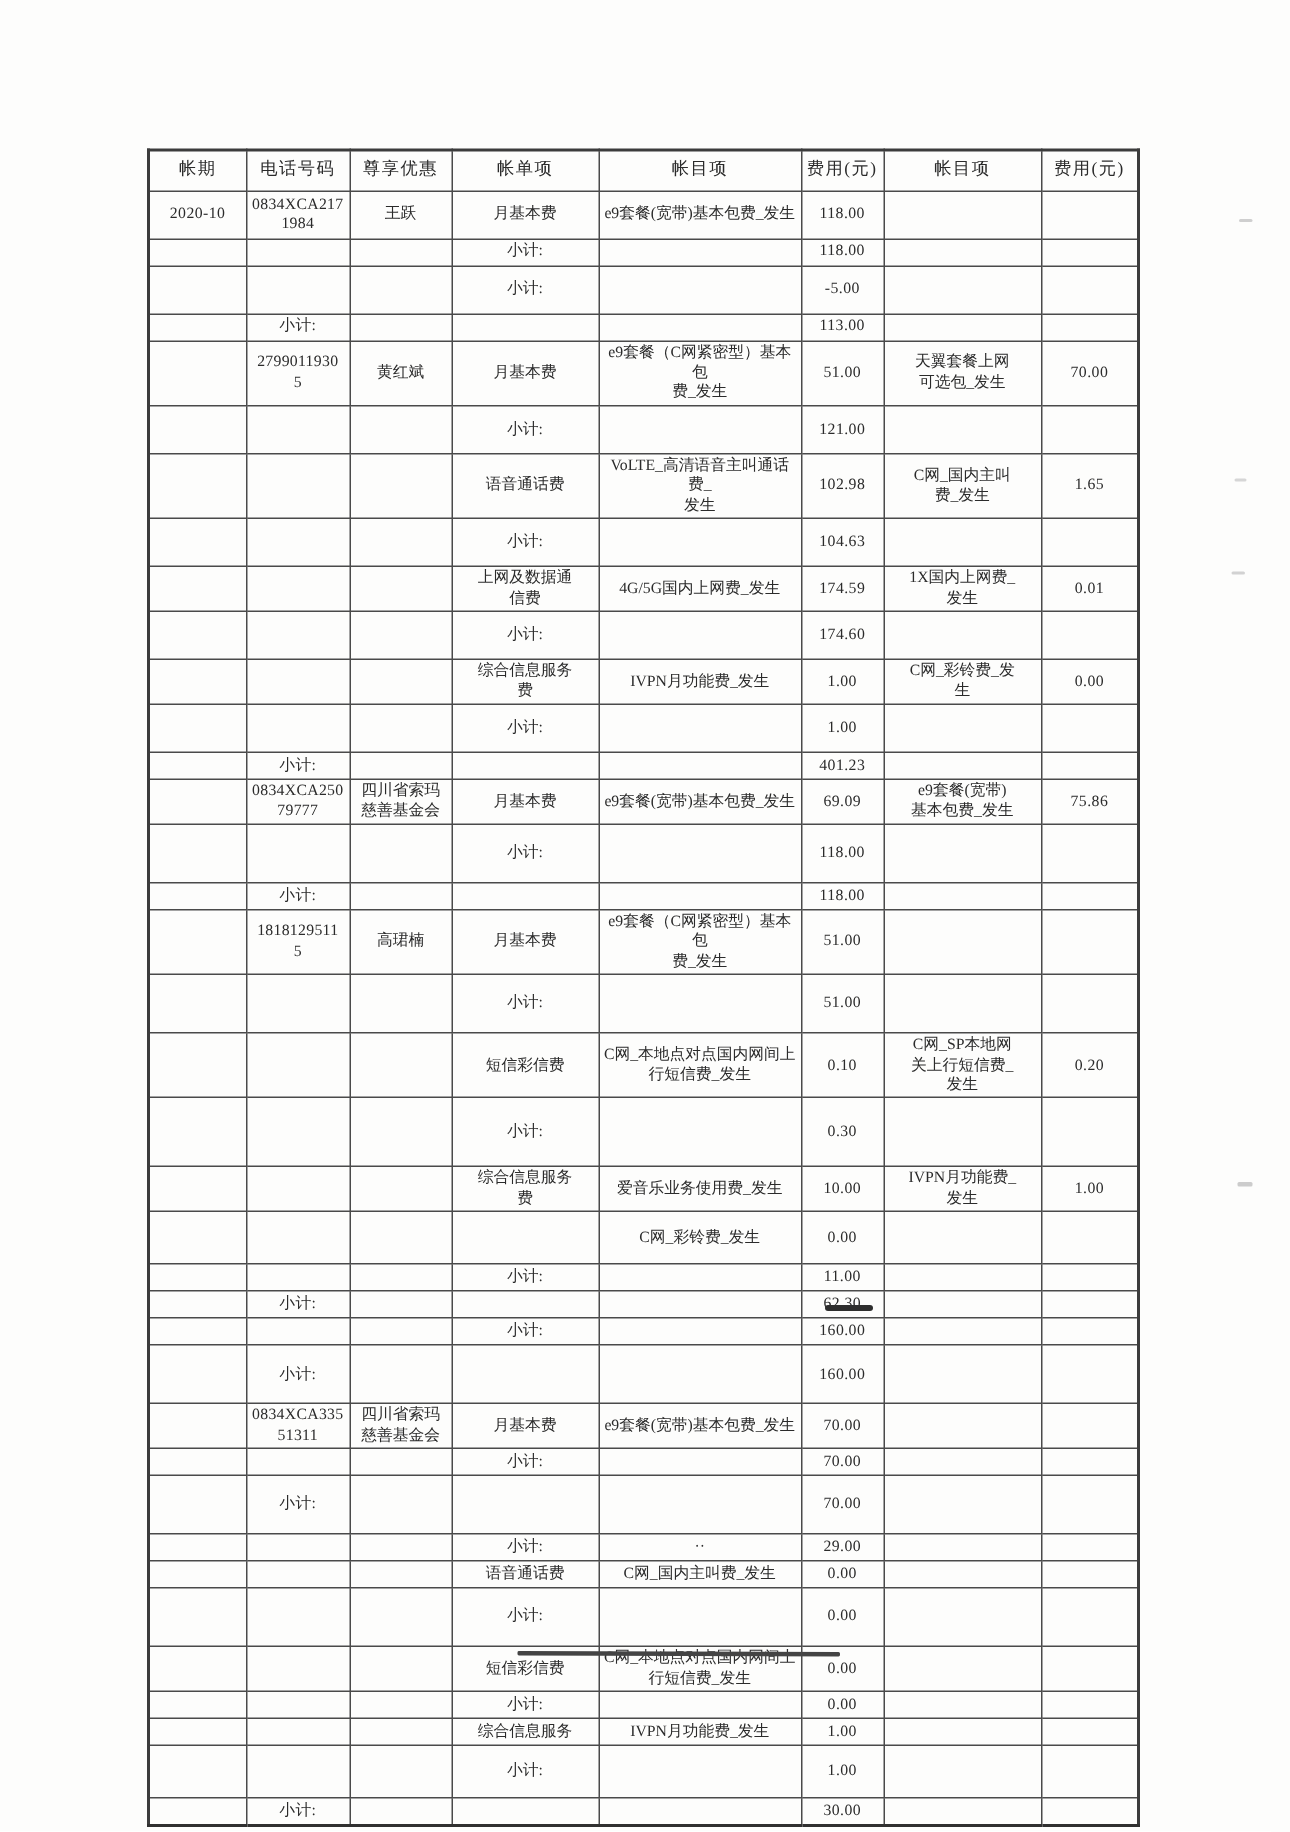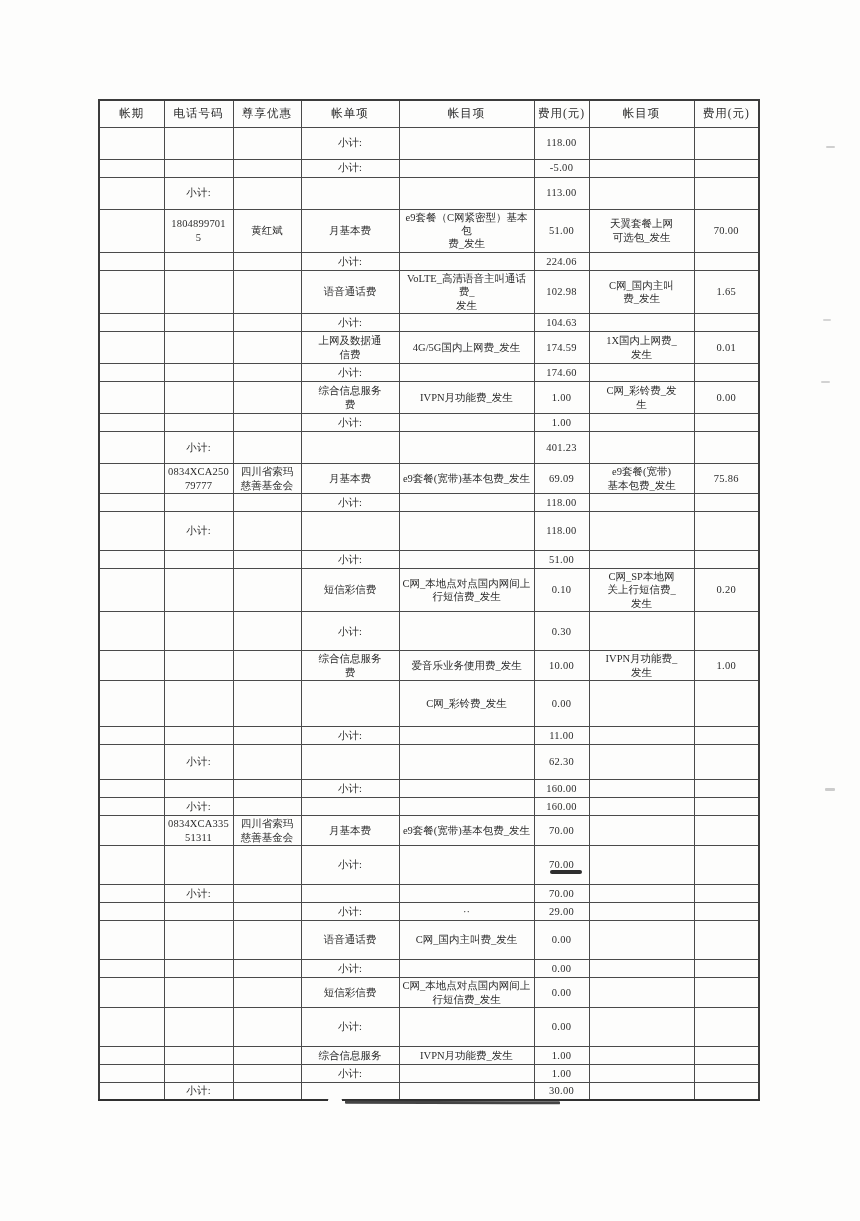--- a/index.html
+++ b/index.html
@@ -91,69 +91,80 @@
           <th>尊享优惠</th>
           <th>帐单项</th>
           <th>帐目项</th>
           <th>费用(元)</th>
           <th>帐目项</th>
           <th>费用(元)</th>
         </tr>
     </thead>
     <tbody id="body-rows">
         <tr>
-          <td class="c0"></td>
-          <td class="c1"></td>
-          <td class="c2"></td>
-          <td class="c3">小计:</td>
-          <td class="c4"></td>
+          <td class="c0">2020-10</td>
+          <td class="c1">0834XCA217
+1984</td>
+          <td class="c2">王跃</td>
+          <td class="c3">月基本费</td>
+          <td class="c4">e9套餐(宽带)基本包费_发生</td>
           <td class="c5">118.00</td>
           <td class="c6"></td>
           <td class="c7"></td>
         </tr>
         <tr>
           <td class="c0"></td>
           <td class="c1"></td>
           <td class="c2"></td>
           <td class="c3">小计:</td>
           <td class="c4"></td>
+          <td class="c5">118.00</td>
+          <td class="c6"></td>
+          <td class="c7"></td>
+        </tr>
+        <tr>
+          <td class="c0"></td>
+          <td class="c1"></td>
+          <td class="c2"></td>
+          <td class="c3">小计:</td>
+          <td class="c4"></td>
           <td class="c5">-5.00</td>
           <td class="c6"></td>
           <td class="c7"></td>
         </tr>
         <tr>
           <td class="c0"></td>
           <td class="c1">小计:</td>
           <td class="c2"></td>
           <td class="c3"></td>
           <td class="c4"></td>
           <td class="c5">113.00</td>
           <td class="c6"></td>
           <td class="c7"></td>
         </tr>
         <tr>
           <td class="c0"></td>
-          <td class="c1">1804899701
+          <td class="c1">2799011930
 5</td>
           <td class="c2">黄红斌</td>
           <td class="c3">月基本费</td>
           <td class="c4">e9套餐（C网紧密型）基本包
 费_发生</td>
           <td class="c5">51.00</td>
           <td class="c6">天翼套餐上网
 可选包_发生</td>
           <td class="c7">70.00</td>
         </tr>
         <tr>
           <td class="c0"></td>
           <td class="c1"></td>
           <td class="c2"></td>
           <td class="c3">小计:</td>
           <td class="c4"></td>
-          <td class="c5">224.06</td>
+          <td class="c5">121.00</td>
           <td class="c6"></td>
           <td class="c7"></td>
         </tr>
         <tr>
           <td class="c0"></td>
           <td class="c1"></td>
           <td class="c2"></td>
           <td class="c3">语音通话费</td>
           <td class="c4">VoLTE_高清语音主叫通话费_
 发生</td>
@@ -249,20 +260,32 @@
           <td class="c6"></td>
           <td class="c7"></td>
         </tr>
         <tr>
           <td class="c0"></td>
           <td class="c1">小计:</td>
           <td class="c2"></td>
           <td class="c3"></td>
           <td class="c4"></td>
           <td class="c5">118.00</td>
+          <td class="c6"></td>
+          <td class="c7"></td>
+        </tr>
+        <tr>
+          <td class="c0"></td>
+          <td class="c1">1818129511
+5</td>
+          <td class="c2">高珺楠</td>
+          <td class="c3">月基本费</td>
+          <td class="c4">e9套餐（C网紧密型）基本包
+费_发生</td>
+          <td class="c5">51.00</td>
           <td class="c6"></td>
           <td class="c7"></td>
         </tr>
         <tr>
           <td class="c0"></td>
           <td class="c1"></td>
           <td class="c2"></td>
           <td class="c3">小计:</td>
           <td class="c4"></td>
           <td class="c5">51.00</td>

